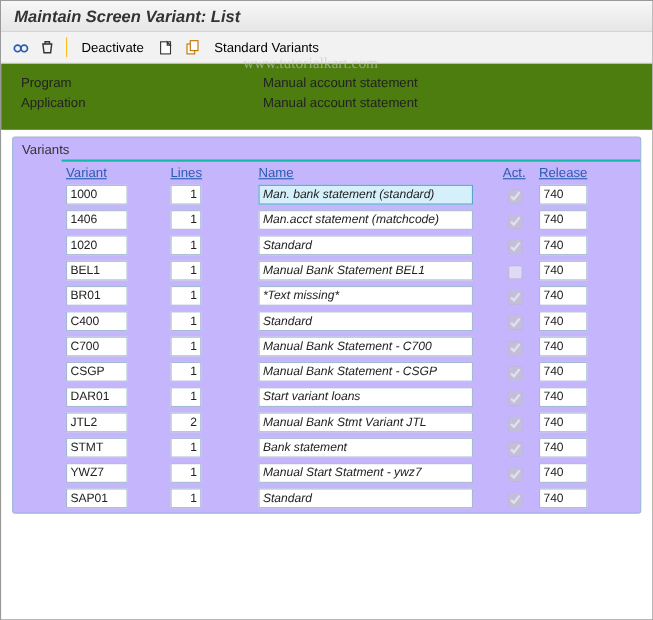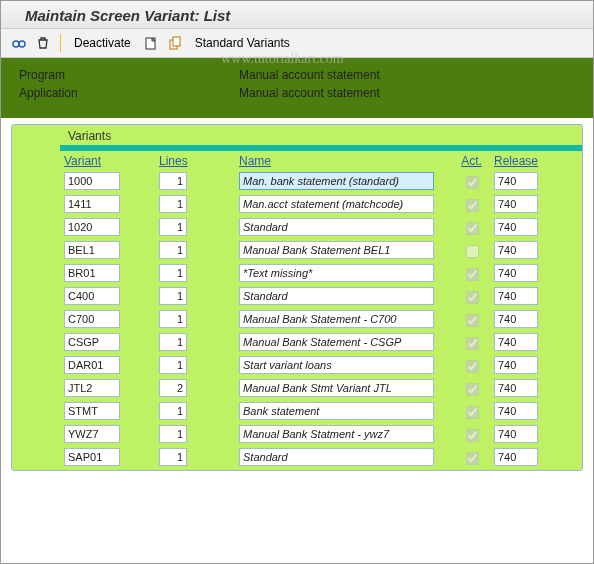--- a/index.html
+++ b/index.html
@@ -19,21 +19,21 @@
     left: 220px;
     font-size: 14px;
     color: rgba(200,200,200,0.6);
     z-index: 5;
     pointer-events: none;
     font-family: Georgia, serif;
   }
   
   .header {
     background: linear-gradient(#f7f7f7, #e6e6e6);
-    padding: 6px 12px 4px 24px;
+    padding: 6px 12px 4px 12px;
     border-bottom: 1px solid #ccc;
   }
   .title {
     font-weight: bold;
     font-style: italic;
     font-size: 15px;
     color: #333;
   }
   .toolbar {
     display: flex;
@@ -63,30 +63,30 @@
     background: #4d7c0f;
   }
   .info-row { display: flex; margin-bottom: 4px; }
   .info-label { width: 220px; color: #222; }
   .info-value { flex: 1; color: #222; }
 
   
   .panel {
     margin: 6px 10px 10px 10px;
     border: 1px solid #9db6d6;
-    background: #bef264;
+    background: #c4b5fd;
     border-radius: 3px;
-    padding-left: 48px;
   }
   .panel-title {
     padding: 4px 8px 2px 8px;
     color: #333;
   }
   .grid {
-    border-top: 6px solid #14b8a6;
+    border-top: 2px solid #14b8a6;
+    margin-left: 44px;
   }
   .grid-header, .grid-row {
     display: flex;
     align-items: center;
     padding: 1px 4px;
   }
   .grid-header { padding: 3px 4px; }
   .col-variant { width: 95px; }
   .col-lines   { width: 80px; }
   .col-name    { width: 210px; }
@@ -188,21 +188,21 @@
     </div>
     <div id="rows">
         <div class="grid-row">
           <div class="col-variant"><span class="cell-input">1000</span></div>
           <div class="col-lines"><span class="cell-input">1</span></div>
           <div class="col-name"><span class="cell-input selected">Man. bank statement (standard)</span></div>
           <div class="col-act"><input type="checkbox" checked="" disabled="" style=""></div>
           <div class="col-release"><span class="cell-input">740</span></div>
         </div>
         <div class="grid-row">
-          <div class="col-variant"><span class="cell-input">1411</span></div>
+          <div class="col-variant"><span class="cell-input">1406</span></div>
           <div class="col-lines"><span class="cell-input">1</span></div>
           <div class="col-name"><span class="cell-input">Man.acct statement (matchcode)</span></div>
           <div class="col-act"><input type="checkbox" checked="" disabled="" style=""></div>
           <div class="col-release"><span class="cell-input">740</span></div>
         </div>
         <div class="grid-row">
           <div class="col-variant"><span class="cell-input">1020</span></div>
           <div class="col-lines"><span class="cell-input">1</span></div>
           <div class="col-name"><span class="cell-input">Standard</span></div>
           <div class="col-act"><input type="checkbox" checked="" disabled="" style=""></div>
@@ -260,21 +260,21 @@
         <div class="grid-row">
           <div class="col-variant"><span class="cell-input">STMT</span></div>
           <div class="col-lines"><span class="cell-input">1</span></div>
           <div class="col-name"><span class="cell-input">Bank statement</span></div>
           <div class="col-act"><input type="checkbox" checked="" disabled="" style=""></div>
           <div class="col-release"><span class="cell-input">740</span></div>
         </div>
         <div class="grid-row">
           <div class="col-variant"><span class="cell-input">YWZ7</span></div>
           <div class="col-lines"><span class="cell-input">1</span></div>
-          <div class="col-name"><span class="cell-input">Manual Bank Statment - ywz7</span></div>
+          <div class="col-name"><span class="cell-input">Manual Start Statment - ywz7</span></div>
           <div class="col-act"><input type="checkbox" checked="" disabled="" style=""></div>
           <div class="col-release"><span class="cell-input">740</span></div>
         </div>
         <div class="grid-row">
           <div class="col-variant"><span class="cell-input">SAP01</span></div>
           <div class="col-lines"><span class="cell-input">1</span></div>
           <div class="col-name"><span class="cell-input">Standard</span></div>
           <div class="col-act"><input type="checkbox" checked="" disabled="" style=""></div>
           <div class="col-release"><span class="cell-input">740</span></div>
         </div>

